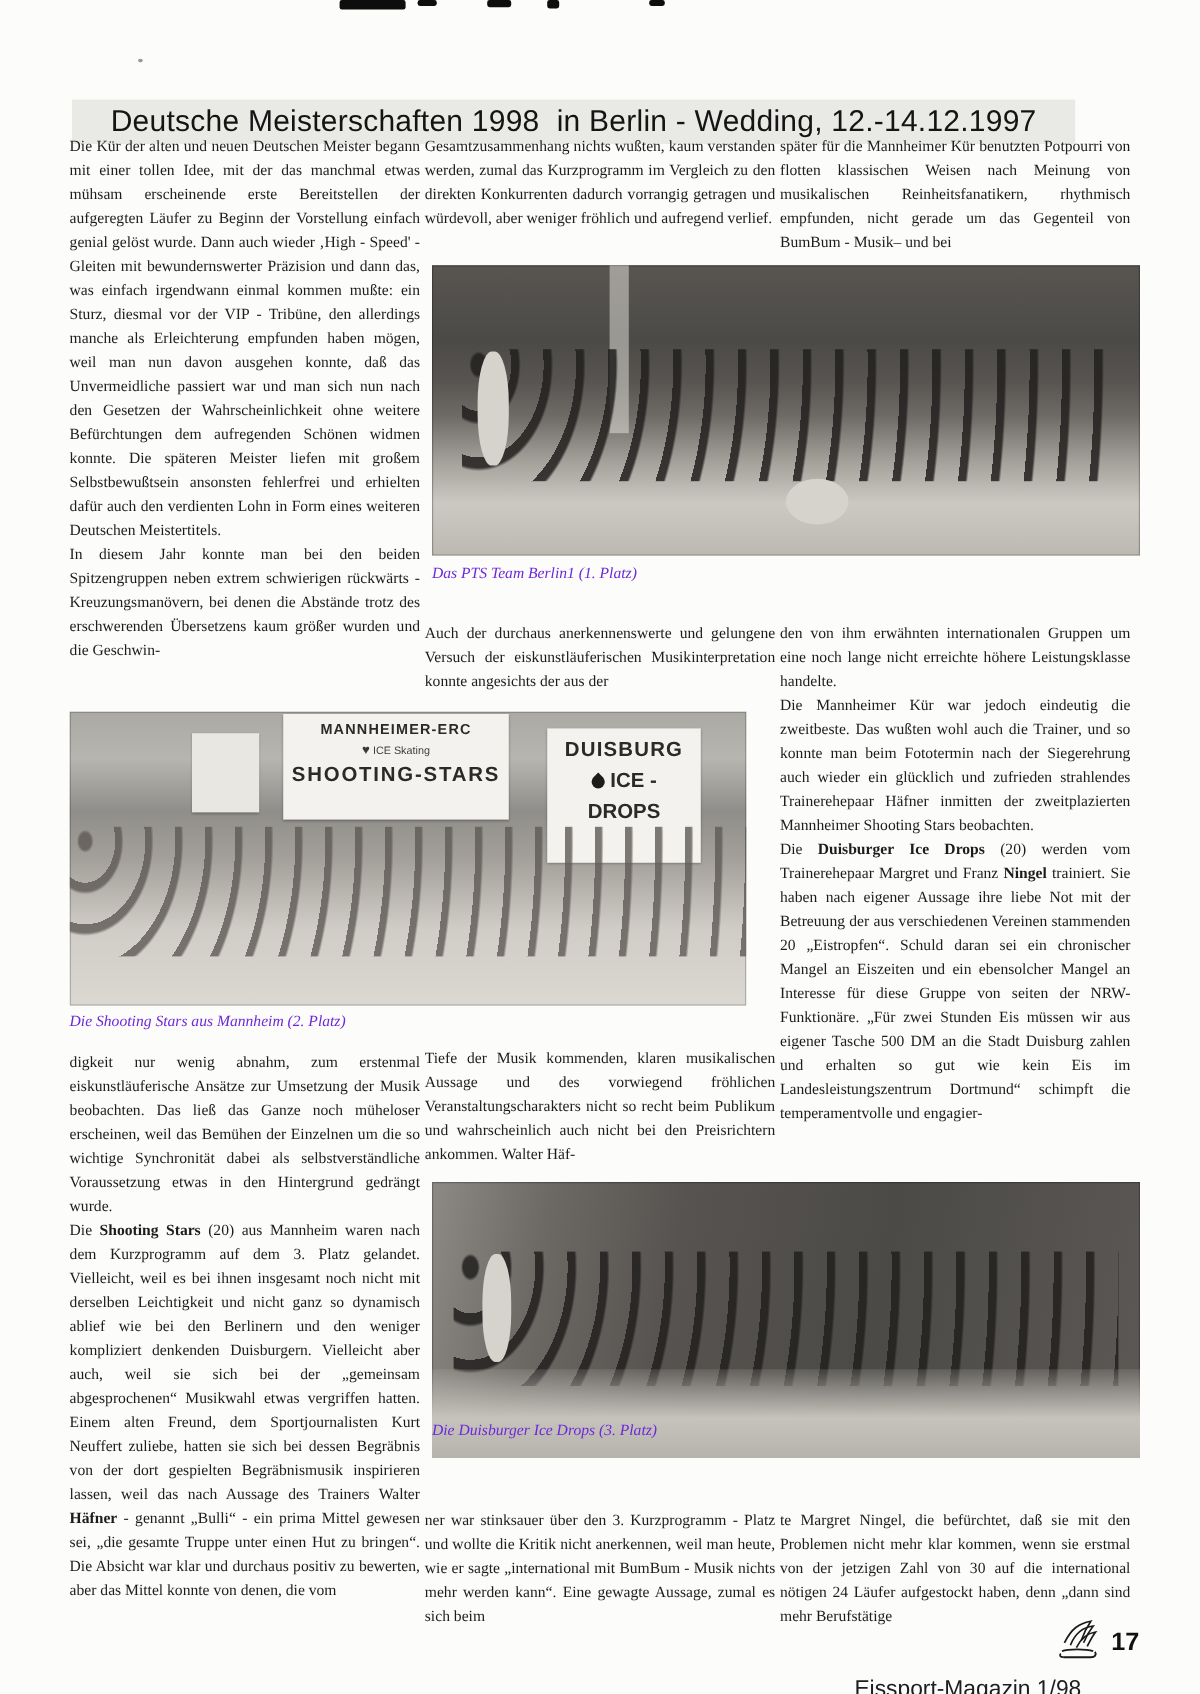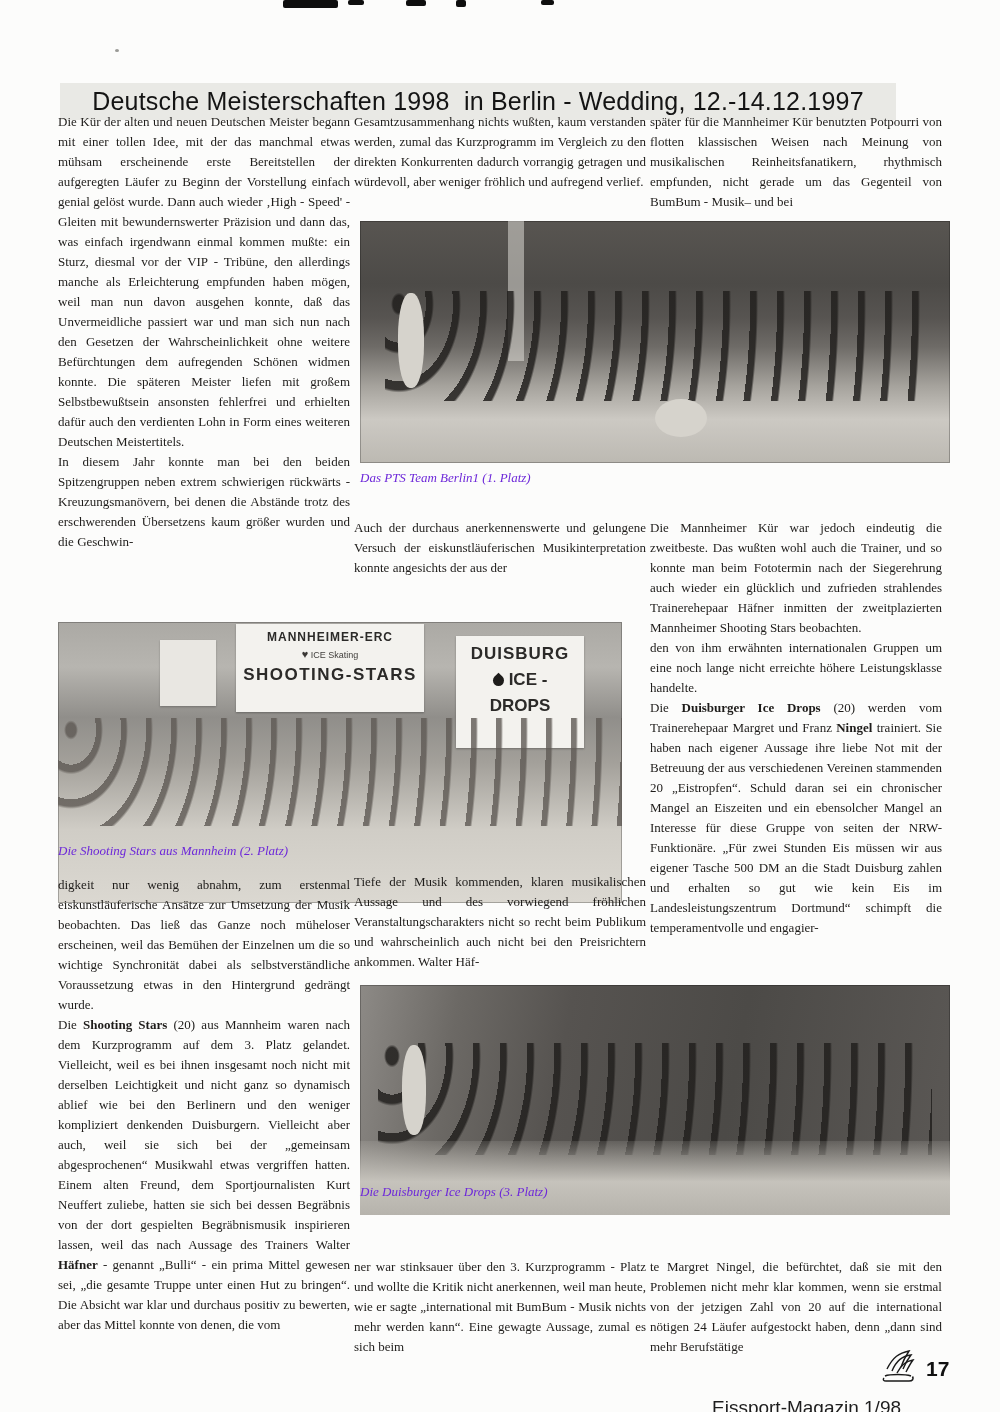--- a/index.html
+++ b/index.html
@@ -32,23 +32,22 @@
     position:absolute; text-align:left; font-style:italic;
     font-size:13px; color:#6d28d9;
   }
 
   .photo {position:absolute; overflow:hidden; box-shadow:0 0 0 1px rgba(0,0,0,0.25) inset;}
   .photo1 {
     left:360px; top:221px; width:590px; height:242px;
     background:linear-gradient(180deg,#585551 0%,#4c4a47 26%,#575451 40%,#6e6b67 52%,#a5a29c 68%,#ccc9c3 82%,#bcb9b2 100%);
   }
   .photo2 {
-    left:58px; top:593px; width:564px; height:281px;
+    left:58px; top:593px; width:564px; height:245px;
     background:linear-gradient(180deg,#aba9a4 0%,#b7b5b0 16%,#908e8a 34%,#a3a09a 50%,#d0cdc6 74%,#dbd8d1 100%);
-    margin-top:29px;
   }
   .photo3 {
     left:360px; top:985px; width:590px; height:230px;
     background:linear-gradient(100deg,#8d8a86 0%,#6c6965 16%,#565350 34%,#4c4a47 62%,#5b5855 100%);
   }
   .photo3::after {
     content:""; position:absolute; left:0; right:0; bottom:0; height:32%;
     background:linear-gradient(180deg, rgba(198,195,188,0.15), #c6c3bc 55%, #b6b3ac 100%);
   }
   .crowd {position:absolute;}
@@ -120,22 +119,22 @@
     <div class="blob-light" style="left:38px; top:72px; width:26px; height:95px;"></div>
     <div class="blob-light" style="left:295px; top:178px; width:52px; height:38px; border-radius:50%;"></div>
   </div>
   <div class="caption" style="left:360px; top:470px; width:590px;">Das PTS Team Berlin1 (1. Platz)</div>
 
   <div class="col" style="left:354px; top:518px;">
     <p>Auch der durchaus anerkennenswerte und gelungene Versuch der eiskunstläuferischen Musikinterpretation konnte angesichts der aus der</p>
   </div>
 
   <div class="col" style="left:650px; top:518px;">
+    <p>den von ihm erwähnten internationalen Gruppen um eine noch lange nicht erreichte höhere Leistungsklasse handelte.</p>
     <p>Die Mannheimer Kür war jedoch eindeutig die zweitbeste. Das wußten wohl auch die Trainer, und so konnte man beim Fototermin nach der Siegerehrung auch wieder ein glücklich und zufrieden strahlendes Trainerehepaar Häfner inmitten der zweitplazierten Mannheimer Shooting Stars beobachten.</p>
-    <p>den von ihm erwähnten internationalen Gruppen um eine noch lange nicht erreichte höhere Leistungsklasse handelte.</p>
     <p>
       <span>Die </span><b>Duisburger Ice Drops</b><span> (20) werden vom Trainerehepaar Margret und Franz </span><b>Ningel</b><span> trainiert. Sie haben nach eigener Aussage ihre liebe Not mit der Betreuung der aus verschiedenen Vereinen stammenden 20 „Eistropfen“. Schuld daran sei ein chronischer Mangel an Eiszeiten und ein ebensolcher Mangel an Interesse für diese Gruppe von seiten der NRW-Funktionäre. „Für zwei Stunden Eis müssen wir aus eigener Tasche 500 DM an die Stadt Duisburg zahlen und erhalten so gut wie kein Eis im Landesleistungszentrum Dortmund“ schimpft die temperamentvolle und engagier-</span>
     </p>
   </div>
 
   <div class="photo photo2">
     <div class="poster" style="left:102px; top:18px; width:56px; height:66px;"></div>
     <div class="banner" style="left:178px; top:2px; width:188px; height:88px;">
       <div class="l1">MANNHEIMER-ERC</div>
       <div class="l2">
@@ -170,21 +169,21 @@
     <div class="crowd crowd-dark" style="left:18px; right:18px; top:58px; height:112px;"></div>
     <div class="blob-light" style="left:42px; top:60px; width:24px; height:90px;"></div>
   </div>
   <div class="caption" style="left:360px; top:1184px; width:590px;">Die Duisburger Ice Drops (3. Platz)</div>
 
   <div class="col" style="left:354px; top:1257px;">
     <p>ner war stinksauer über den 3. Kurzprogramm - Platz und wollte die Kritik nicht anerkennen, weil man heute, wie er sagte „international mit BumBum - Musik nichts mehr werden kann“. Eine gewagte Aussage, zumal es sich beim</p>
   </div>
 
   <div class="col" style="left:650px; top:1257px;">
-    <p>te Margret Ningel, die befürchtet, daß sie mit den Problemen nicht mehr klar kommen, wenn sie erstmal von der jetzigen Zahl von 20 auf die international nötigen 24 Läufer aufgestockt haben, denn „dann sind mehr Berufstätige</p>
+    <p>te Margret Ningel, die befürchtet, daß sie mit den Problemen nicht mehr klar kommen, wenn sie erstmal von der jetzigen Zahl von 30 auf die international nötigen 24 Läufer aufgestockt haben, denn „dann sind mehr Berufstätige</p>
   </div>
 
   <div class="footer-mag">Eissport-Magazin 1/98</div>
   <div class="footer-logo">
     <svg width="42" height="38" viewBox="0 0 42 38" fill="none" xmlns="http://www.w3.org/2000/svg">
       <path d="M9 21 C15 9 21 5 31 3 C27 9 25 13 23 19" stroke="#1a1a1a" stroke-width="1.4" fill="none"></path>
       <path d="M14 23 C18 13 24 8 33 7 C29 12 27 16 25 21" stroke="#1a1a1a" stroke-width="1.4" fill="none"></path>
       <path d="M19 25 C23 17 28 13 35 12 C32 16 30 20 28 24" stroke="#1a1a1a" stroke-width="1.4" fill="none"></path>
       <path d="M7 28 C12 26 27 26 33 28" stroke="#1a1a1a" stroke-width="1.6" fill="none"></path>
       <path d="M8 33 L31 33 C34.5 33 36 31 34.5 28.5" stroke="#1a1a1a" stroke-width="1.6" fill="none"></path>

